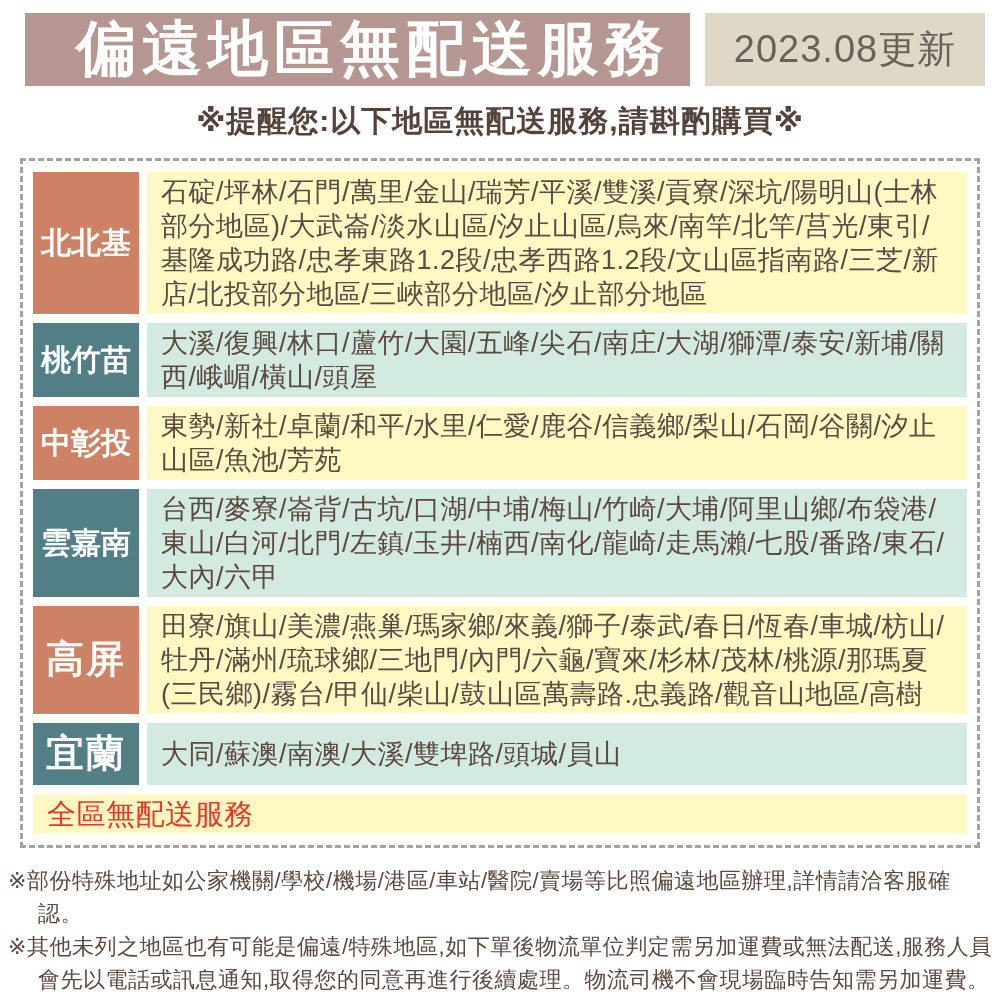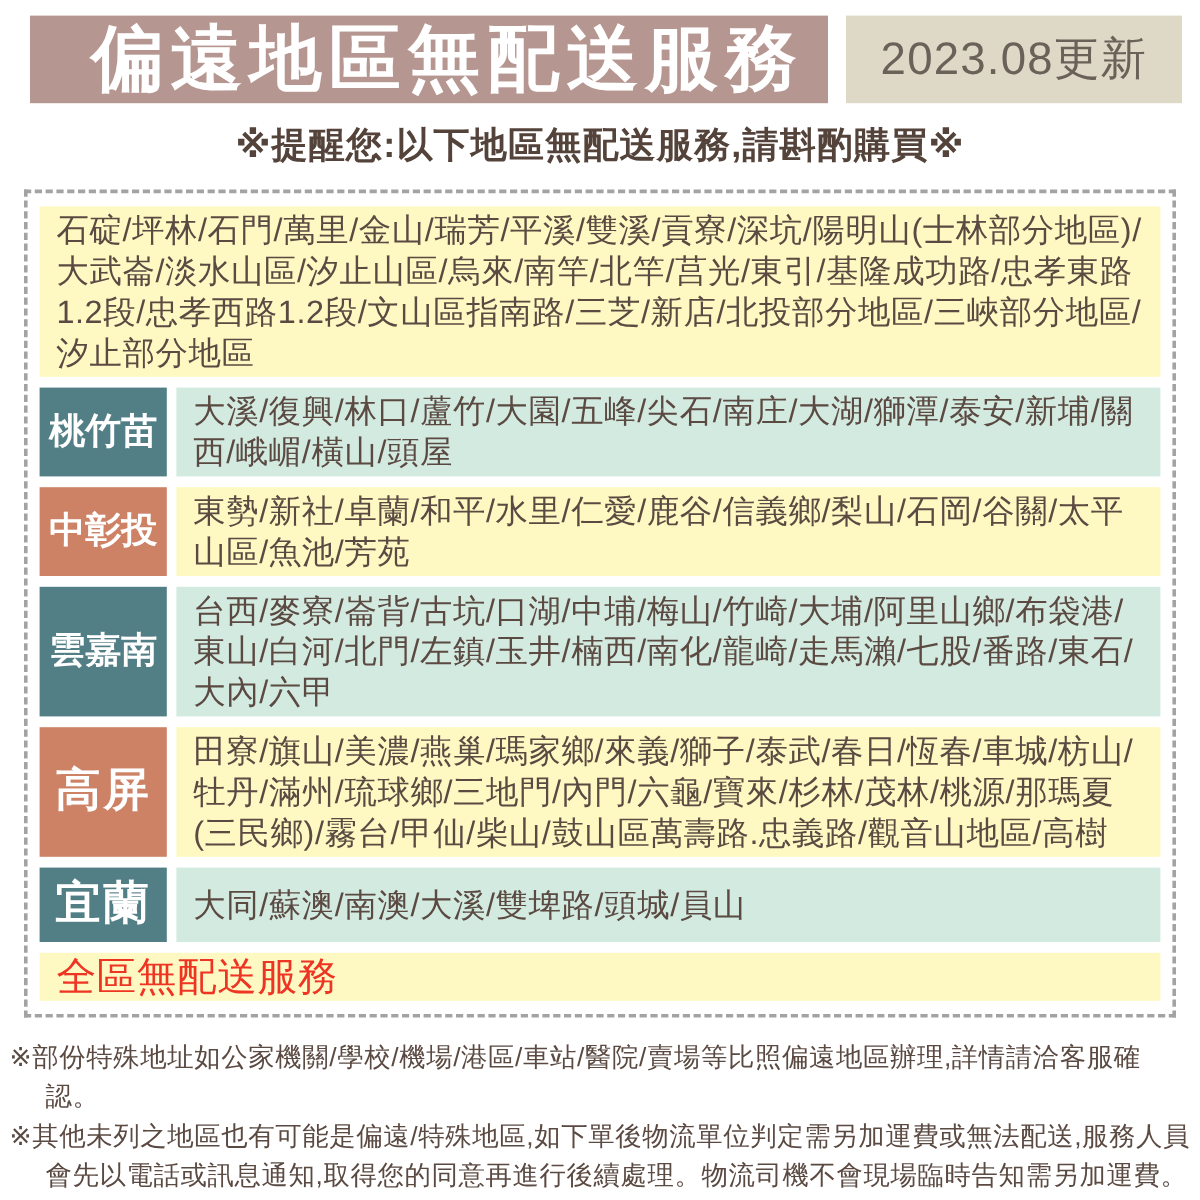--- a/index.html
+++ b/index.html
@@ -91,21 +91,21 @@
     color: #5b4a42;
     letter-spacing: 0.5px;
     word-break: break-all;
   }
   .row.salmon .region-label { background: #cd8165; }
   .row.salmon .region-content { background: #fef9c3; }
   .row.teal   .region-label { background: #527e86; }
   .row.teal   .region-content { background: #d3eae1; }
   .row.highlight .content-text {
     color: #ee3524;
-    font-size: 33px;
+    font-size: 29px;
   }
 
   
   .notes { margin: 16px 6px 0 8px; }
   .note {
     font-size: 22px;
     line-height: 33px;
     color: #5b4a42;
     padding-left: 30px;
     text-indent: -30px;
@@ -117,36 +117,37 @@
 
 <div class="header">
   <div class="title-bar">偏遠地區無配送服務</div>
   <div class="date-box">2023.08更新</div>
 </div>
 
 <div class="subtitle">※提醒您:以下地區無配送服務,請斟酌購買※</div>
 
 <div class="table-wrap" id="region-rows">
   <div class="row salmon">
+    <div class="region-label">北北基</div>
     <div class="region-content">
       <span class="content-text">石碇/坪林/石門/萬里/金山/瑞芳/平溪/雙溪/貢寮/深坑/陽明山(士林部分地區)/大武崙/淡水山區/汐止山區/烏來/南竿/北竿/莒光/東引/基隆成功路/忠孝東路1.2段/忠孝西路1.2段/文山區指南路/三芝/新店/北投部分地區/三峽部分地區/汐止部分地區</span>
     </div>
   </div>
 
   <div class="row teal">
     <div class="region-label">桃竹苗</div>
     <div class="region-content">
       <span class="content-text">大溪/復興/林口/蘆竹/大園/五峰/尖石/南庄/大湖/獅潭/泰安/新埔/關西/峨嵋/橫山/頭屋</span>
     </div>
   </div>
 
   <div class="row salmon">
     <div class="region-label">中彰投</div>
     <div class="region-content">
-      <span class="content-text">東勢/新社/卓蘭/和平/水里/仁愛/鹿谷/信義鄉/梨山/石岡/谷關/太平山區/魚池/芳苑</span>
+      <span class="content-text">東勢/新社/卓蘭/和平/水里/仁愛/鹿谷/信義鄉/梨山/石岡/谷關/汐止山區/魚池/芳苑</span>
     </div>
   </div>
 
   <div class="row teal">
     <div class="region-label">雲嘉南</div>
     <div class="region-content">
       <span class="content-text">台西/麥寮/崙背/古坑/口湖/中埔/梅山/竹崎/大埔/阿里山鄉/布袋港/東山/白河/北門/左鎮/玉井/楠西/南化/龍崎/走馬瀨/七股/番路/東石/大內/六甲</span>
     </div>
   </div>
 

